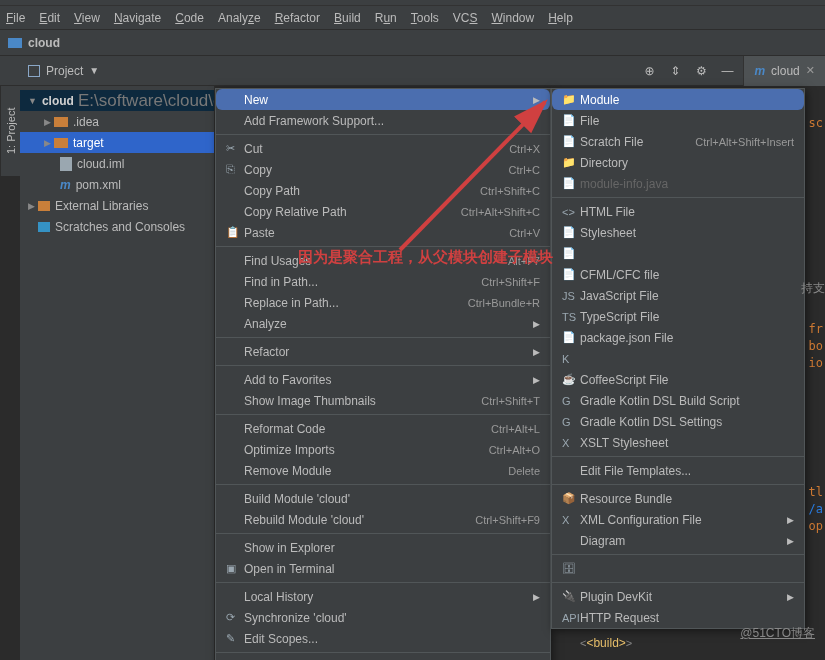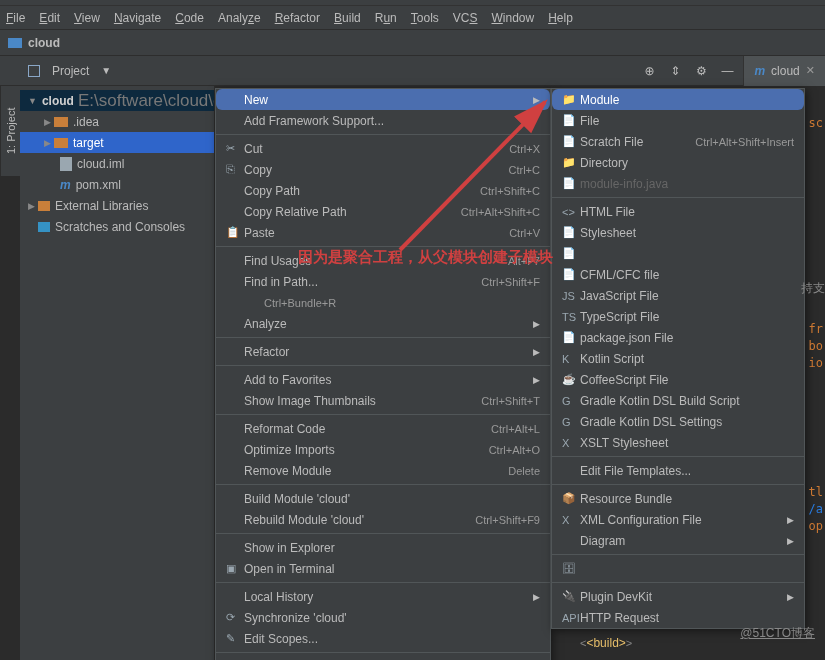--- a/index.html
+++ b/index.html
@@ -5,21 +5,21 @@
 * { margin:0; padding:0; box-sizing:border-box; font-family:"Segoe UI",Arial,sans-serif; font-size:12px; }
 body { background:#2b2b2b; color:#bbbbbb; width:825px; height:660px; overflow:hidden; position:relative; }
 .titlebar { background:#3c3f41; height:6px; border-bottom:1px solid #323232; }
 .menubar { background:#3c3f41; height:24px; display:flex; align-items:center; padding:0 6px; gap:14px; border-bottom:1px solid #2d2d2d; }
 .menubar span { color:#bbbbbb; cursor:default; }
 .menubar span u { text-decoration:underline; }
 .breadcrumb { background:#3c3f41; height:26px; display:flex; align-items:center; padding:0 8px; border-bottom:1px solid #2d2d2d; }
 .breadcrumb .folder-icon { width:14px; height:10px; background:#4a88c7; margin-right:6px; display:inline-block; }
 .breadcrumb .crumb { font-weight:bold; color:#bbbbbb; }
 .panel-header { background:#3c3f41; height:30px; display:flex; align-items:center; border-bottom:1px solid #2d2d2d; }
-.project-label { display:flex; align-items:center; padding:0 10px 0 28px; gap:12px;justify-content:center; }
+.project-label { display:flex; align-items:center; padding:0 10px 0 28px; gap:6px;justify-content:center; }
 .project-label .square { width:12px; height:12px; border:1px solid #8aa7c7; }
 .project-label .arrow { font-size:10px; color:#bbbbbb; }
 .panel-header .spacer { flex:1; }
 .panel-header .hicon { width:20px; height:20px; display:flex; align-items:center; justify-content:center; color:#bbbbbb; margin-right:6px; cursor:pointer; }
 .tab { display:flex; align-items:center; padding:0 10px; height:30px; background:#4e5254; border-left:1px solid #323232; gap:6px; }
 .tab .m-icon { color:#4a88c7; font-style:italic; font-weight:bold; }
 .tab .close { color:#999; font-size:11px; }
 .sidebar-tab { position:absolute; left:0; top:86px; width:20px; height:90px; background:#3c3f41; writing-mode:vertical-rl; transform:rotate(180deg); display:flex; align-items:center; justify-content:center; color:#bbbbbb; border-right:1px solid #2d2d2d; font-size:11px; }
 .tree { position:absolute; left:20px; top:86px; width:195px; height:574px; background:#3c3f41; border-right:1px solid #2d2d2d; padding-top:4px; }
 .tree-row { height:21px; display:flex; align-items:center; padding-left:8px; color:#bbbbbb; white-space:nowrap; overflow:hidden; }
@@ -174,20 +174,21 @@
       <span class="mlabel">Find Usages</span>
       <span class="mshort">Alt+F7</span>
     </div>
     <div class="menu-row">
       <span class="micon"></span>
       <span class="mlabel">Find in Path...</span>
       <span class="mshort">Ctrl+Shift+F</span>
     </div>
     <div class="menu-row">
       <span class="micon"></span>
+      <span class="mlabel">Replace in Path...</span>
       <span class="mshort">Ctrl+Bundle+R</span>
     </div>
     <div class="menu-row">
       <span class="micon"></span>
       <span class="mlabel">Analyze</span>
       <span class="marrow">▶</span>
     </div>
     <div class="menu-sep"></div>
     <div class="menu-row">
       <span class="micon"></span>
@@ -305,21 +306,20 @@
     <div class="menu-row">
       <span class="micon">TS</span>
       <span class="mlabel">TypeScript File</span>
     </div>
     <div class="menu-row">
       <span class="micon">📄</span>
       <span class="mlabel">package.json File</span>
     </div>
     <div class="menu-row">
       <span class="micon">K</span>
-      <span class="mlabel">Kotlin Script</span>
     </div>
     <div class="menu-row">
       <span class="micon">☕</span>
       <span class="mlabel">CoffeeScript File</span>
     </div>
     <div class="menu-row">
       <span class="micon">G</span>
       <span class="mlabel">Gradle Kotlin DSL Build Script</span>
     </div>
     <div class="menu-row">

